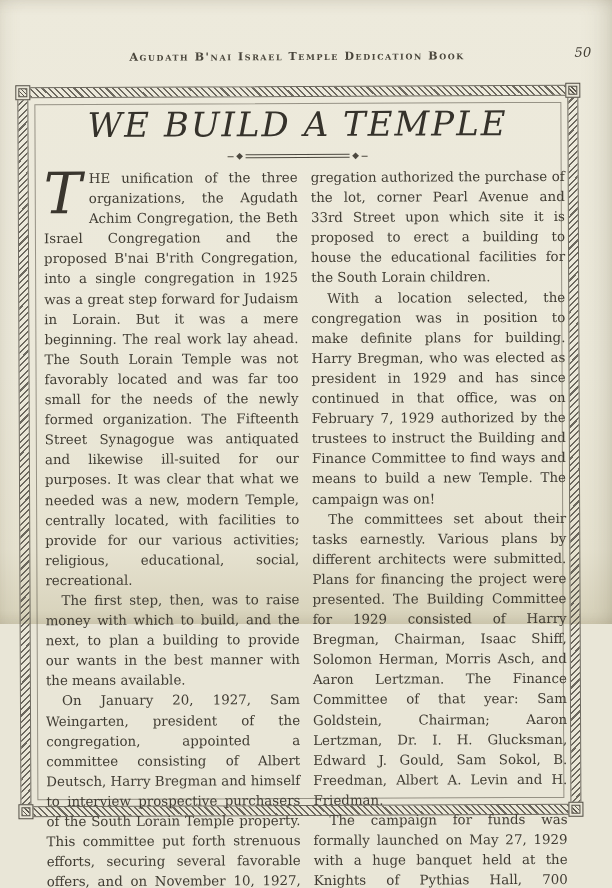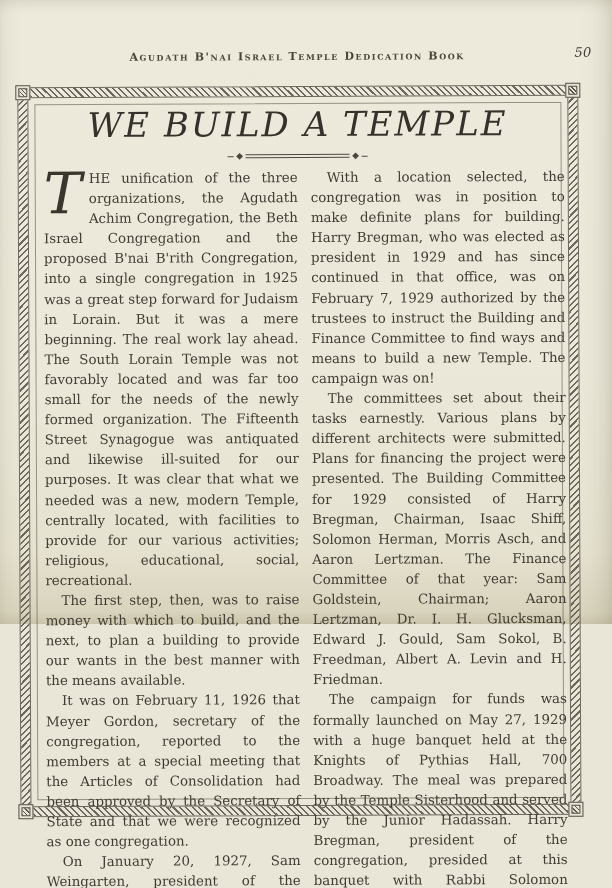--- a/index.html
+++ b/index.html
@@ -100,25 +100,25 @@
       <i class="diamond"></i>
       <i class="rule"></i>
       <i class="diamond"></i>
       <i class="dash"></i>
     </div>
 
     <div class="columns">
       <div class="col">
         <p class="noindent"><span class="dropcap">T</span><span>HE unification of the three organizations, the Agudath Achim Congregation, the Beth Israel Congregation and the proposed B'nai B'rith Congregation, into a single congregation in 1925 was a great step forward for Judaism in Lorain. But it was a mere beginning. The real work lay ahead. The South Lorain Temple was not favorably located and was far too small for the needs of the newly formed organization. The Fifteenth Street Synagogue was antiquated and likewise ill-suited for our purposes. It was clear that what we needed was a new, modern Temple, centrally located, with facilities to provide for our various activities; religious, educational, social, recreational.</span></p>
         <p>The first step, then, was to raise money with which to build, and the next, to plan a building to provide our wants in the best manner with the means available.</p>
-        <p>It was on February 11, 1926 that Meyer Gordon, secretary of the congregation, reported to the members at a special meeting that the Articles of Consolidation had been approved by the Secretary of State and that we were recognized as one congregation.</p>
         <p>On January 20, 1927, Sam Weingarten, president of the congregation, appointed a committee consisting of Albert Deutsch, Harry Bregman and himself to interview prospective purchasers of the South Lorain Temple property. This committee put forth strenuous efforts, securing several favorable offers, and on November 10, 1927, the congregation approved the sale of the property to the Slovak Lutheran Church at the satisfactory price of $30,000.00.</p>
 
       </div>
       <div class="col">
+        <p class="noindent">gregation authorized the purchase of the lot, corner Pearl Avenue and 33rd Street upon which site it is proposed to erect a building to house the educational facilities for the South Lorain children.</p>
         <p>With a location selected, the congregation was in position to make definite plans for building. Harry Bregman, who was elected as president in 1929 and has since continued in that office, was on February 7, 1929 authorized by the trustees to instruct the Building and Finance Committee to find ways and means to build a new Temple. The campaign was on!</p>
         <p>The committees set about their tasks earnestly. Various plans by different architects were submitted. Plans for financing the project were presented. The Building Committee for 1929 consisted of Harry Bregman, Chairman, Isaac Shiff, Solomon Herman, Morris Asch, and Aaron Lertzman. The Finance Committee of that year: Sam Goldstein, Chairman; Aaron Lertzman, Dr. I. H. Glucksman, Edward J. Gould, Sam Sokol, B. Freedman, Albert A. Levin and H. Friedman.</p>
         <p>The campaign for funds was formally launched on May 27, 1929 with a huge banquet held at the Knights of Pythias Hall, 700 Broadway. The meal was prepared by the Temple Sisterhood and served by the Junior Hadassah. Harry Bregman, president of the congregation, presided at this banquet with Rabbi Solomon Goldman, of Chicago, (then of Cleveland) delivering the principal address. Rabbi Goldman made a great impression with his earnest appeal and there was a tremendous response in pledges offered. More than $25,000.00 was raised that memorable evening.</p>
 
       </div>
     </div>
 
   </div>
 </div>
 

